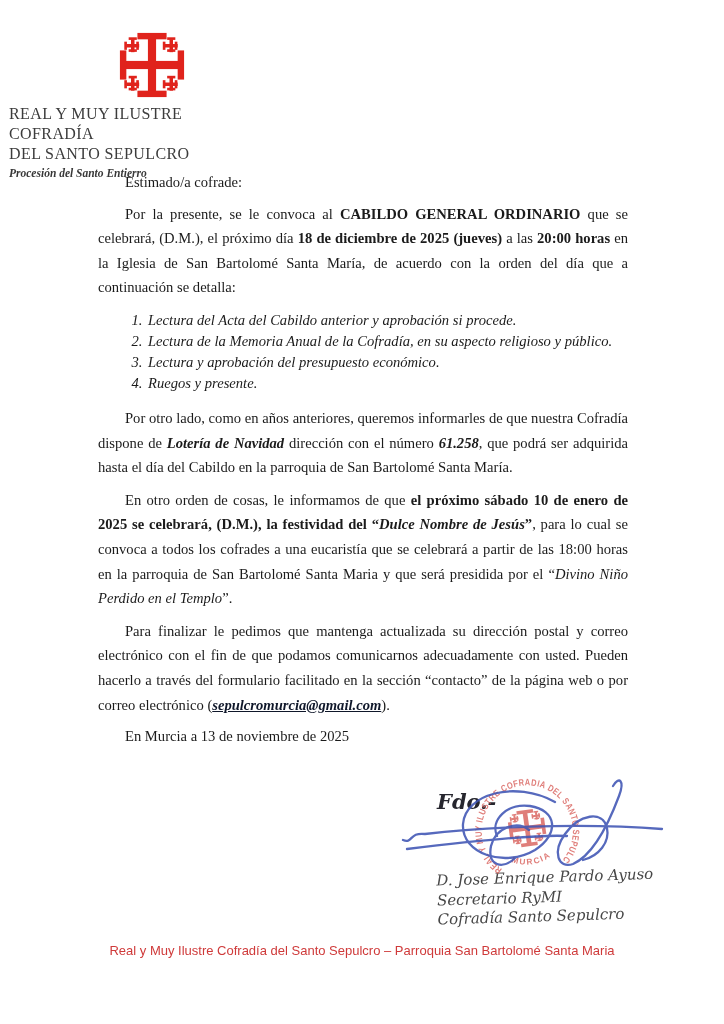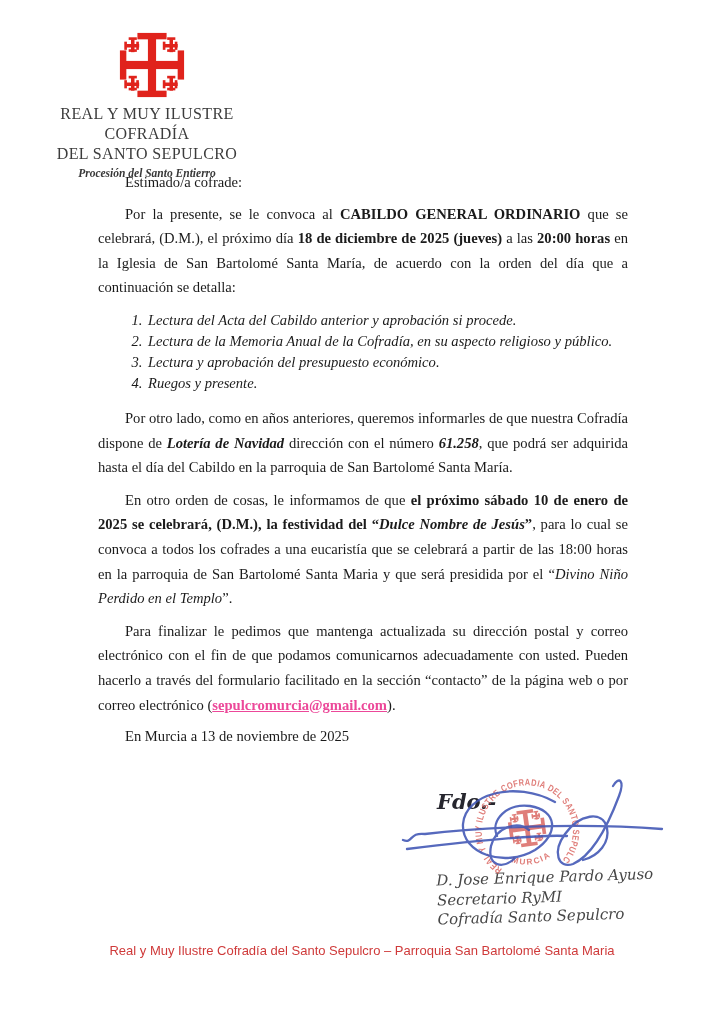--- a/index.html
+++ b/index.html
@@ -7,22 +7,22 @@
     position:relative;
     width:724px;height:1024px;
     margin:0 auto;
     background:#ffffff;
     font-family:"Liberation Serif", serif;
     overflow:hidden;
   }
   
   .logo{position:absolute;left:117px;top:28px;width:70px;height:74px;}
   .org-block{
-    position:absolute;left:24px;top:104px;width:246px;
-    text-align:center;color:#3c3c3c;
+    position:absolute;left:9px;top:104px;width:246px;
+    color:#3c3c3c;
   }
   .org-line{font-size:16px;line-height:20px;letter-spacing:.4px;}
   .org-subtitle{font-size:11.5px;font-weight:bold;font-style:italic;margin-top:3px;color:#383838;}
   
   .body-text{
     position:absolute;left:98px;top:170px;width:530px;
     font-size:14.6px;line-height:24.6px;color:#1b1b1b;
     text-align:justify;
   }
   .body-text p{margin:0;text-indent:27px;}
@@ -32,21 +32,21 @@
     font-style:italic;line-height:21px;text-align:left;
   }
   .agenda li{padding-left:2px;}
   .p2{margin-top:12px !important;}
   .p3{margin-top:8px !important;}
   .p4{margin-top:8px !important;}
   .p5{margin-top:13px !important;}
   .p6{margin-top:7px !important;}
   .fmt-b{font-weight:bold;}
   .fmt-i{font-style:italic;}
-  .email-link{font-weight:bold;text-decoration:underline;color:#ec4899;}
+  .email-link{font-weight:bold;font-style:italic;text-decoration:underline;color:#0f172a;}
   
   .fdo-label{
     position:absolute;left:437px;top:789px;
     font-style:italic;font-weight:bold;font-size:21px;color:#26262e;
     font-family:"DejaVu Serif", serif;
   }
   .stamp{position:absolute;left:470px;top:772px;width:114px;height:114px;opacity:.82;}
   .signature-svg{position:absolute;left:395px;top:772px;width:275px;height:112px;}
   .signer-block{
     position:absolute;left:437px;top:868px;width:230px;

